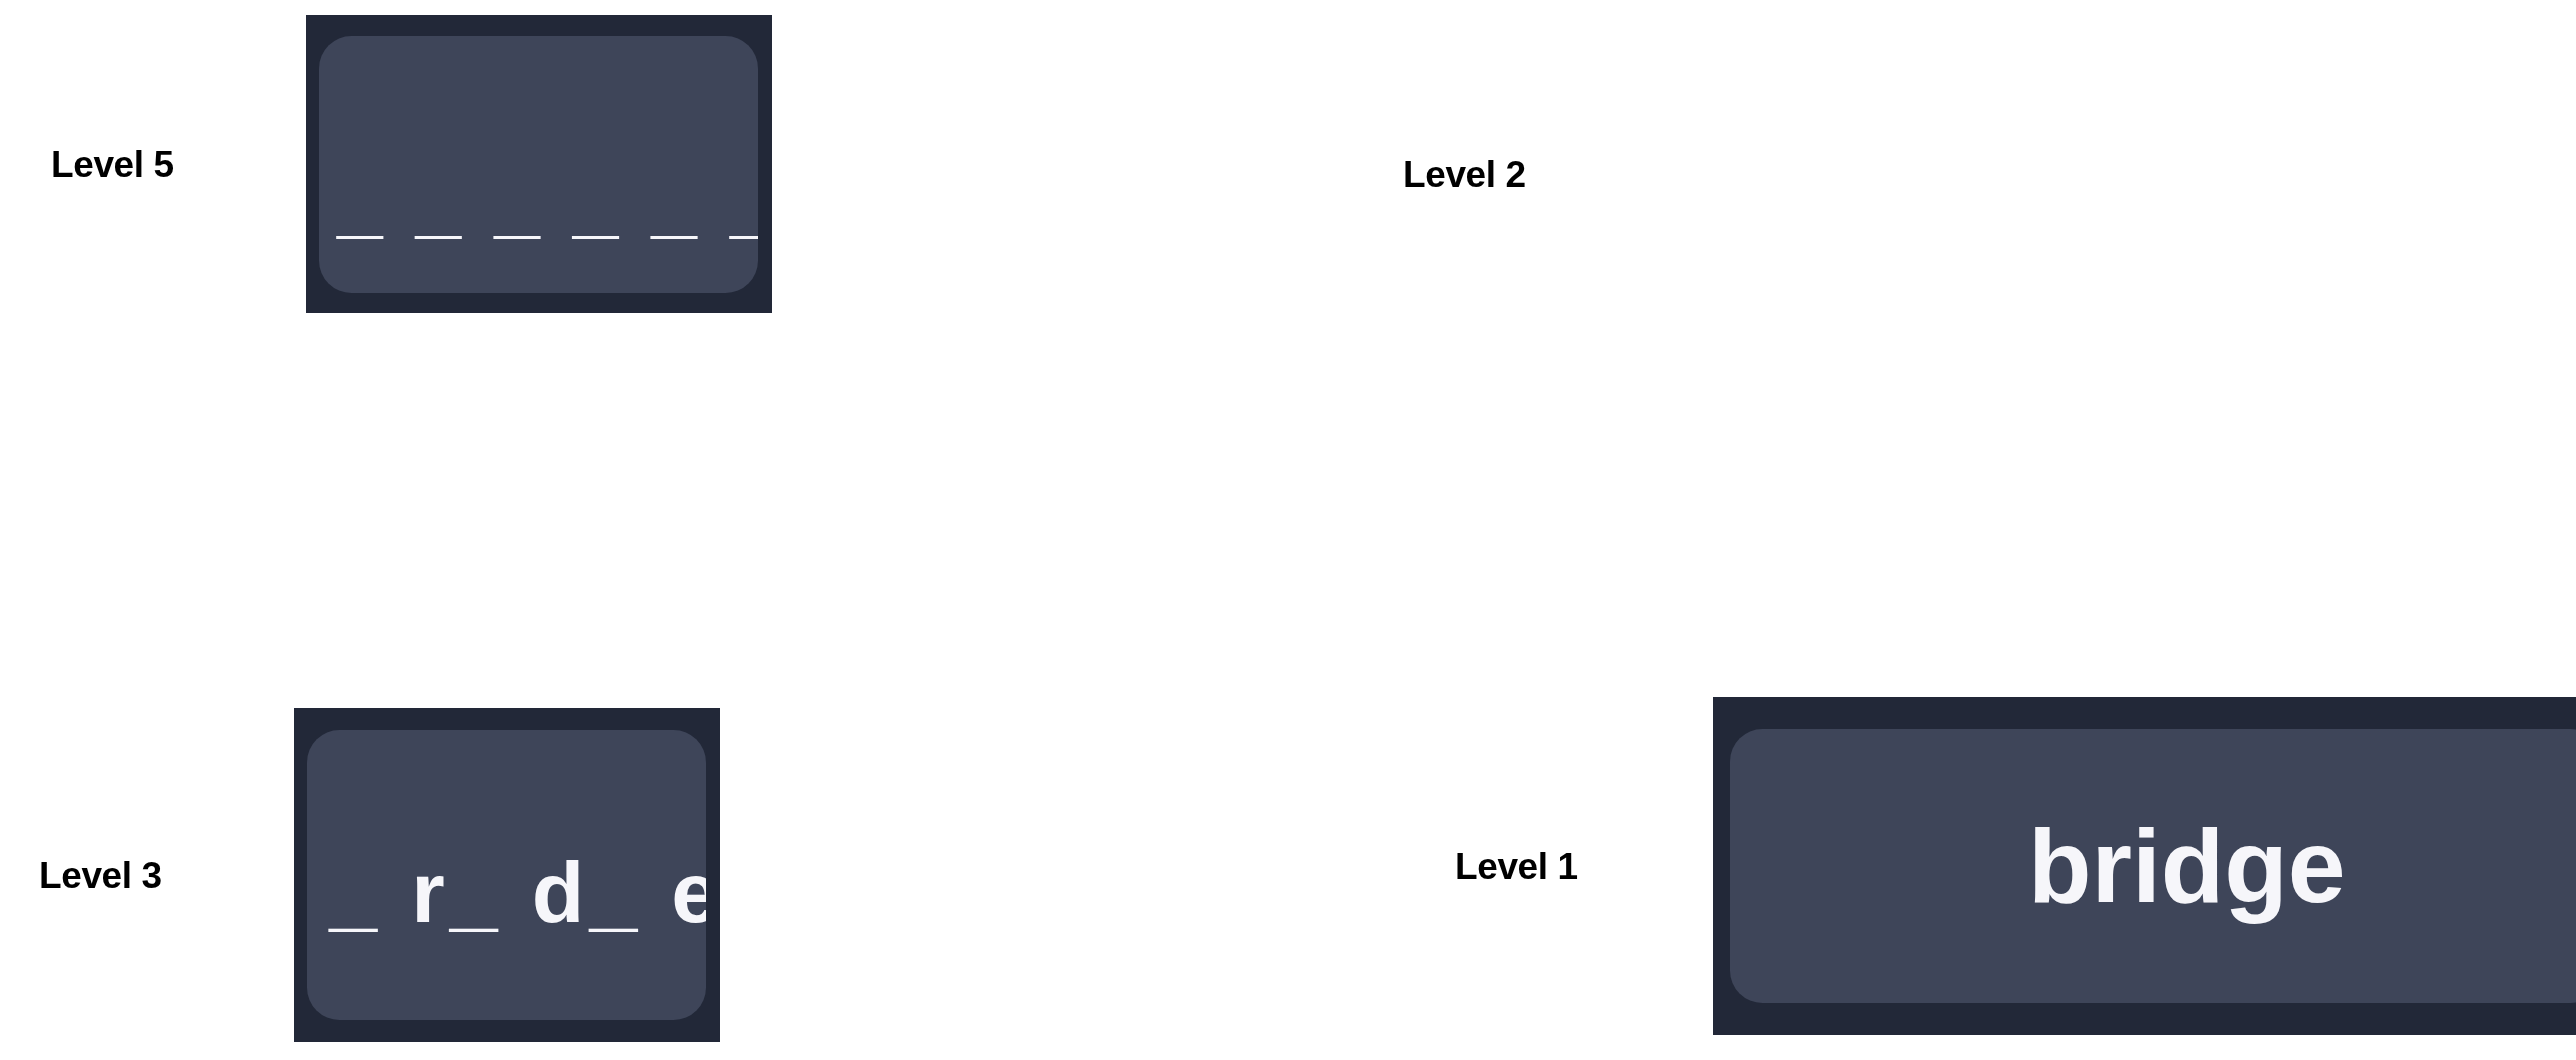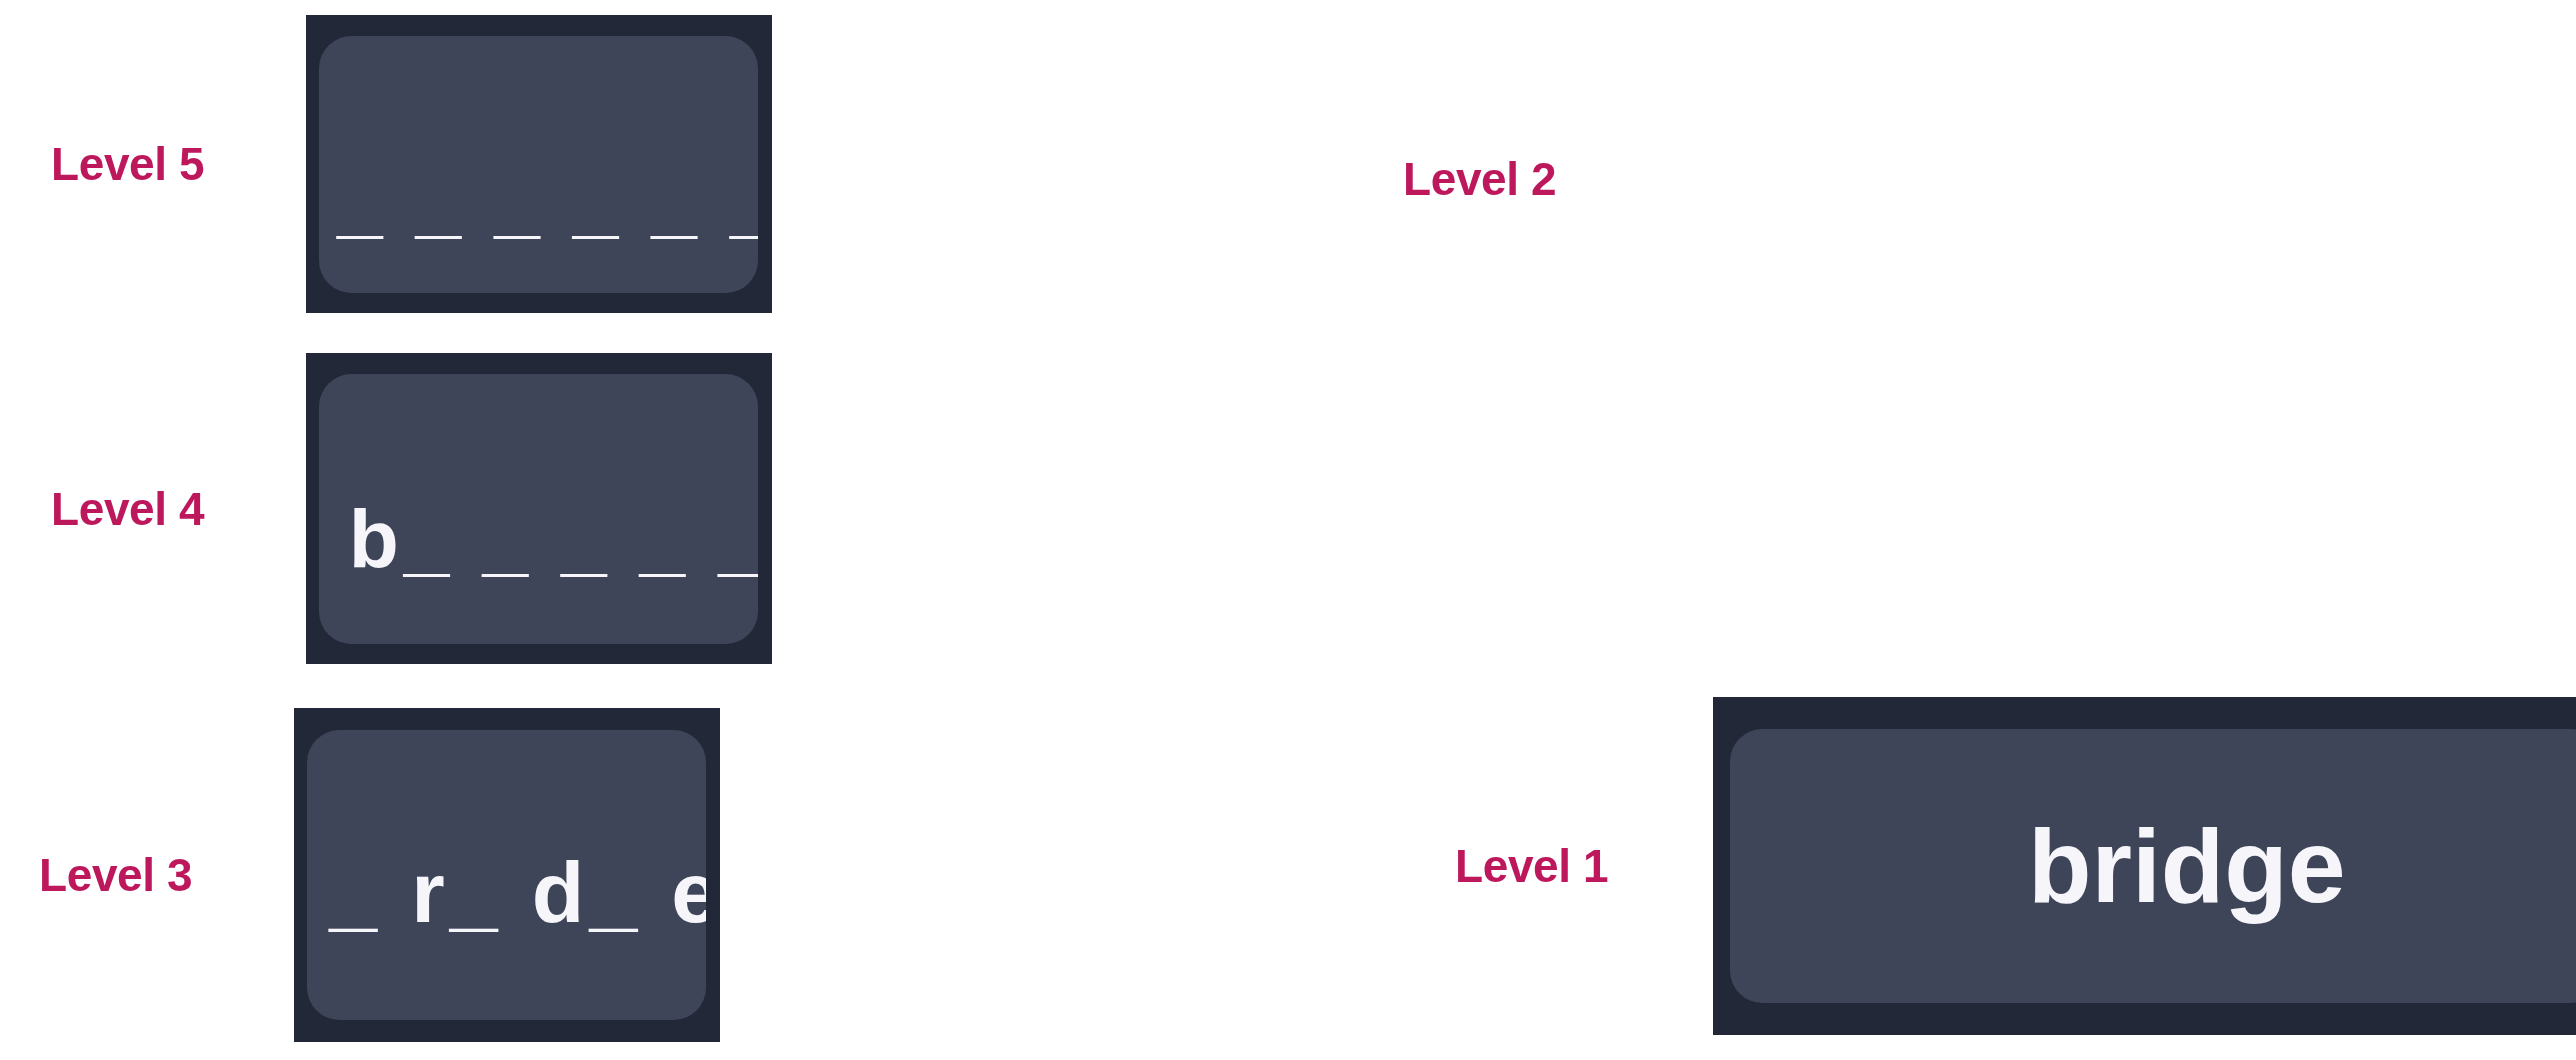--- a/index.html
+++ b/index.html
@@ -22,23 +22,23 @@
   }
 
   
   .level-row {
     position: absolute;
     display: flex;
     align-items: center;
   }
 
   .level-label {
-    font-size: 46px;
+    font-size: 37px;
     font-weight: bold;
-    color: #be185d;
+    color: #000000;
     white-space: nowrap;
     letter-spacing: -0.4px;
     line-height: 1;
     text-align: left;
   }
 
   
   .word-frame {
     background: #222838;
     display: flex;
@@ -104,28 +104,20 @@
 
   <div class="level-row" id="row-level5">
     <div class="level-label">Level 5</div>
     <div class="word-frame">
       <div class="word-card">
         <div class="word-text">_ _ _ _ _ _</div>
       </div>
     </div>
   </div>
 
-  <div class="level-row" id="row-level4">
-    <div class="level-label">Level 4</div>
-    <div class="word-frame">
-      <div class="word-card">
-        <div class="word-text">b_ _ _ _ _</div>
-      </div>
-    </div>
-  </div>
 
   <div class="level-row" id="row-level3">
     <div class="level-label">Level 3</div>
     <div class="word-frame">
       <div class="word-card">
         <div class="word-text">_ r_ d_ e</div>
       </div>
     </div>
   </div>
 

